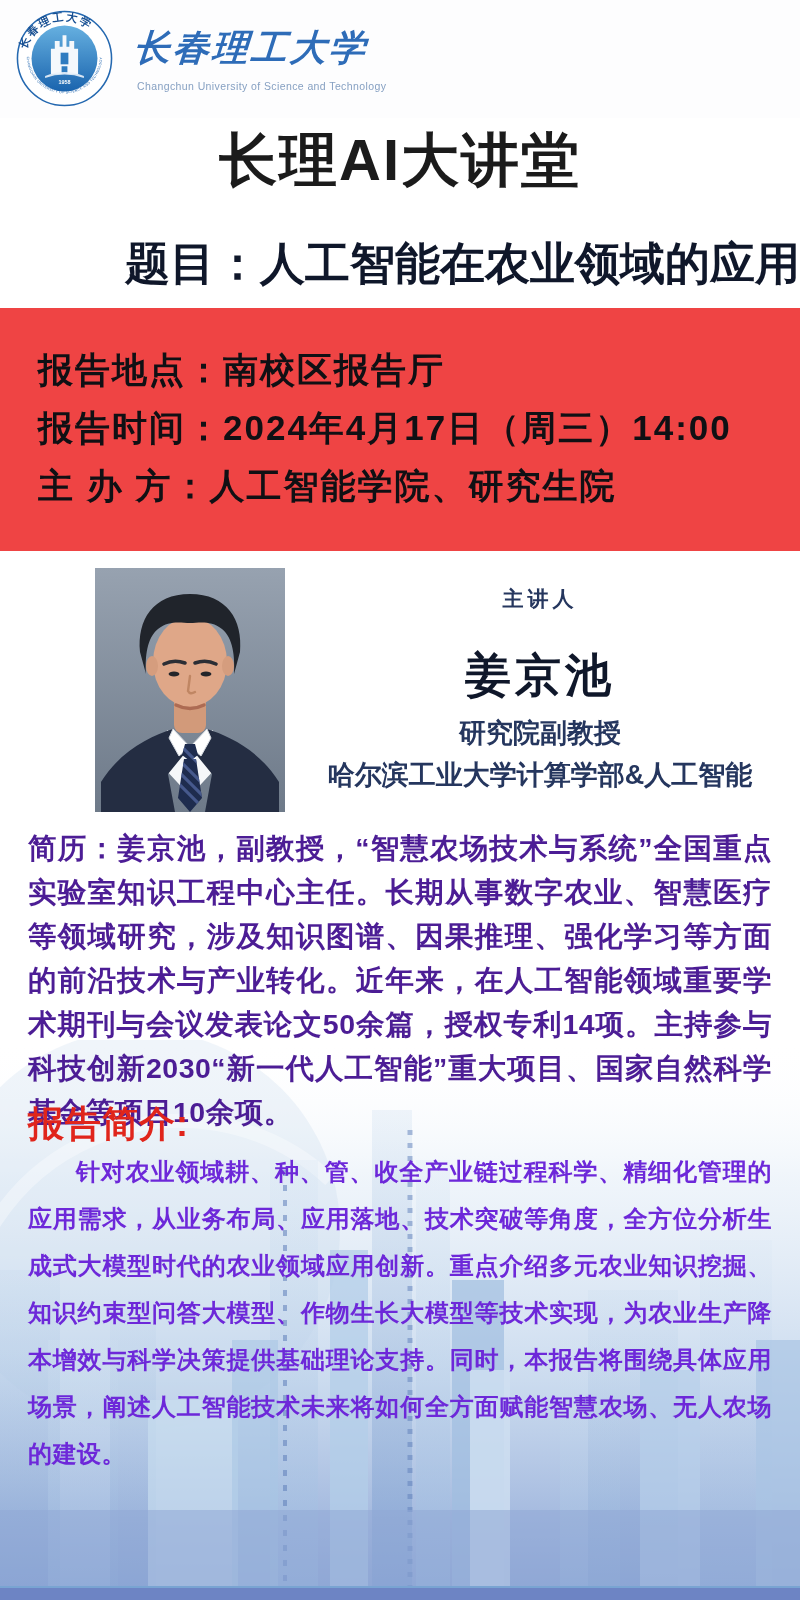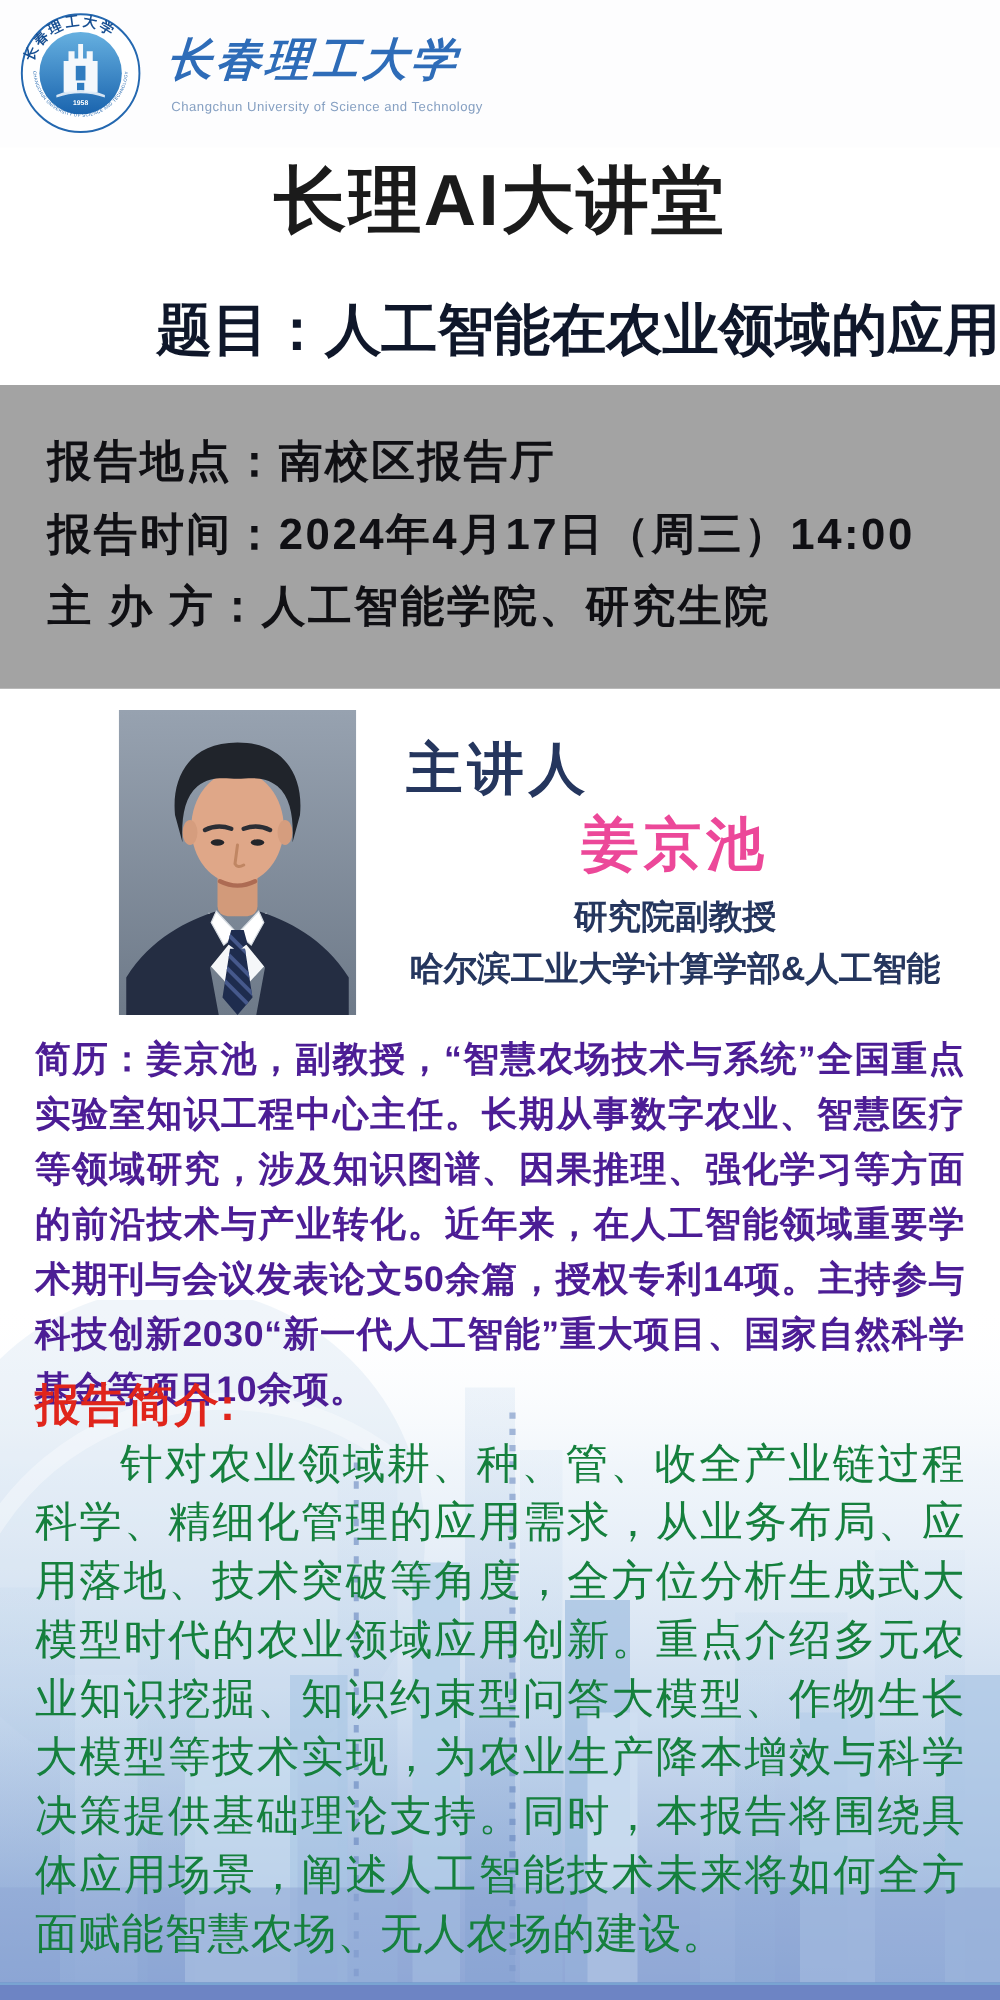--- a/index.html
+++ b/index.html
@@ -29,53 +29,53 @@
     font-size:58px;font-weight:900;color:#1b1b1b;letter-spacing:2px;
   }
   .talk-title{
     top:234px;left:0;width:800px;text-align:right;
     font-size:45px;font-weight:900;color:#0f172a;letter-spacing:0px;
   }
 
   
   .info-block{
     top:308px;left:0;width:800px;height:243px;
-    background:#a3a3a3;box-sizing:border-box;
+    background:#ef4444;box-sizing:border-box;
     padding:44px 0 0 38px;
   }
   .info-line{
     font-size:35px;font-weight:900;color:#101014;
     letter-spacing:2px;margin:0 0 23px 0;line-height:35px;
   }
 
   
   .speaker-photo{top:568px;left:95px;width:190px;height:244px;}
-  .speaker-role{position:absolute;top:585px;left:325px;width:430px;
-    font-size:45px;font-weight:900;color:#25365e;letter-spacing:4px;}
+  .speaker-role{position:absolute;top:585px;left:325px;width:430px;text-align:center;
+    font-size:21px;font-weight:900;color:#25365e;letter-spacing:4px;}
   .speaker-name{position:absolute;top:645px;left:325px;width:430px;text-align:center;
-    font-size:46px;font-weight:900;color:#ec4899;letter-spacing:4px;}
+    font-size:46px;font-weight:900;color:#0f172a;letter-spacing:4px;}
   .speaker-aff{position:absolute;top:712px;left:300px;width:480px;text-align:center;
     font-size:27px;font-weight:900;color:#25365e;line-height:42px;}
 
   
   .bio{
     top:826px;left:28px;width:744px;
     font-size:28.5px;font-weight:700;color:#4c1d95;
     line-height:44px;text-align:justify;letter-spacing:.5px;
     z-index:3;
   }
 
   
   .abstract-heading{
     top:1100px;left:28px;font-size:36px;font-weight:900;color:#e0251b;
     letter-spacing:1px;z-index:3;
   }
   .abstract-text{
     top:1148px;left:28px;width:744px;
-    font-size:34px;font-weight:400;color:#15803d;
+    font-size:24px;font-weight:700;color:#6d28d9;
     line-height:47px;text-align:justify;text-indent:2em;letter-spacing:.5px;
     z-index:3;
   }
 
   
   .cityscape{top:1040px;left:0;width:800px;height:548px;z-index:0;}
   .bottom-strip{
     left:0;bottom:0;width:800px;height:12px;
     background:#6d84c4;border-top:2px solid #79a4d2;z-index:4;
   }

